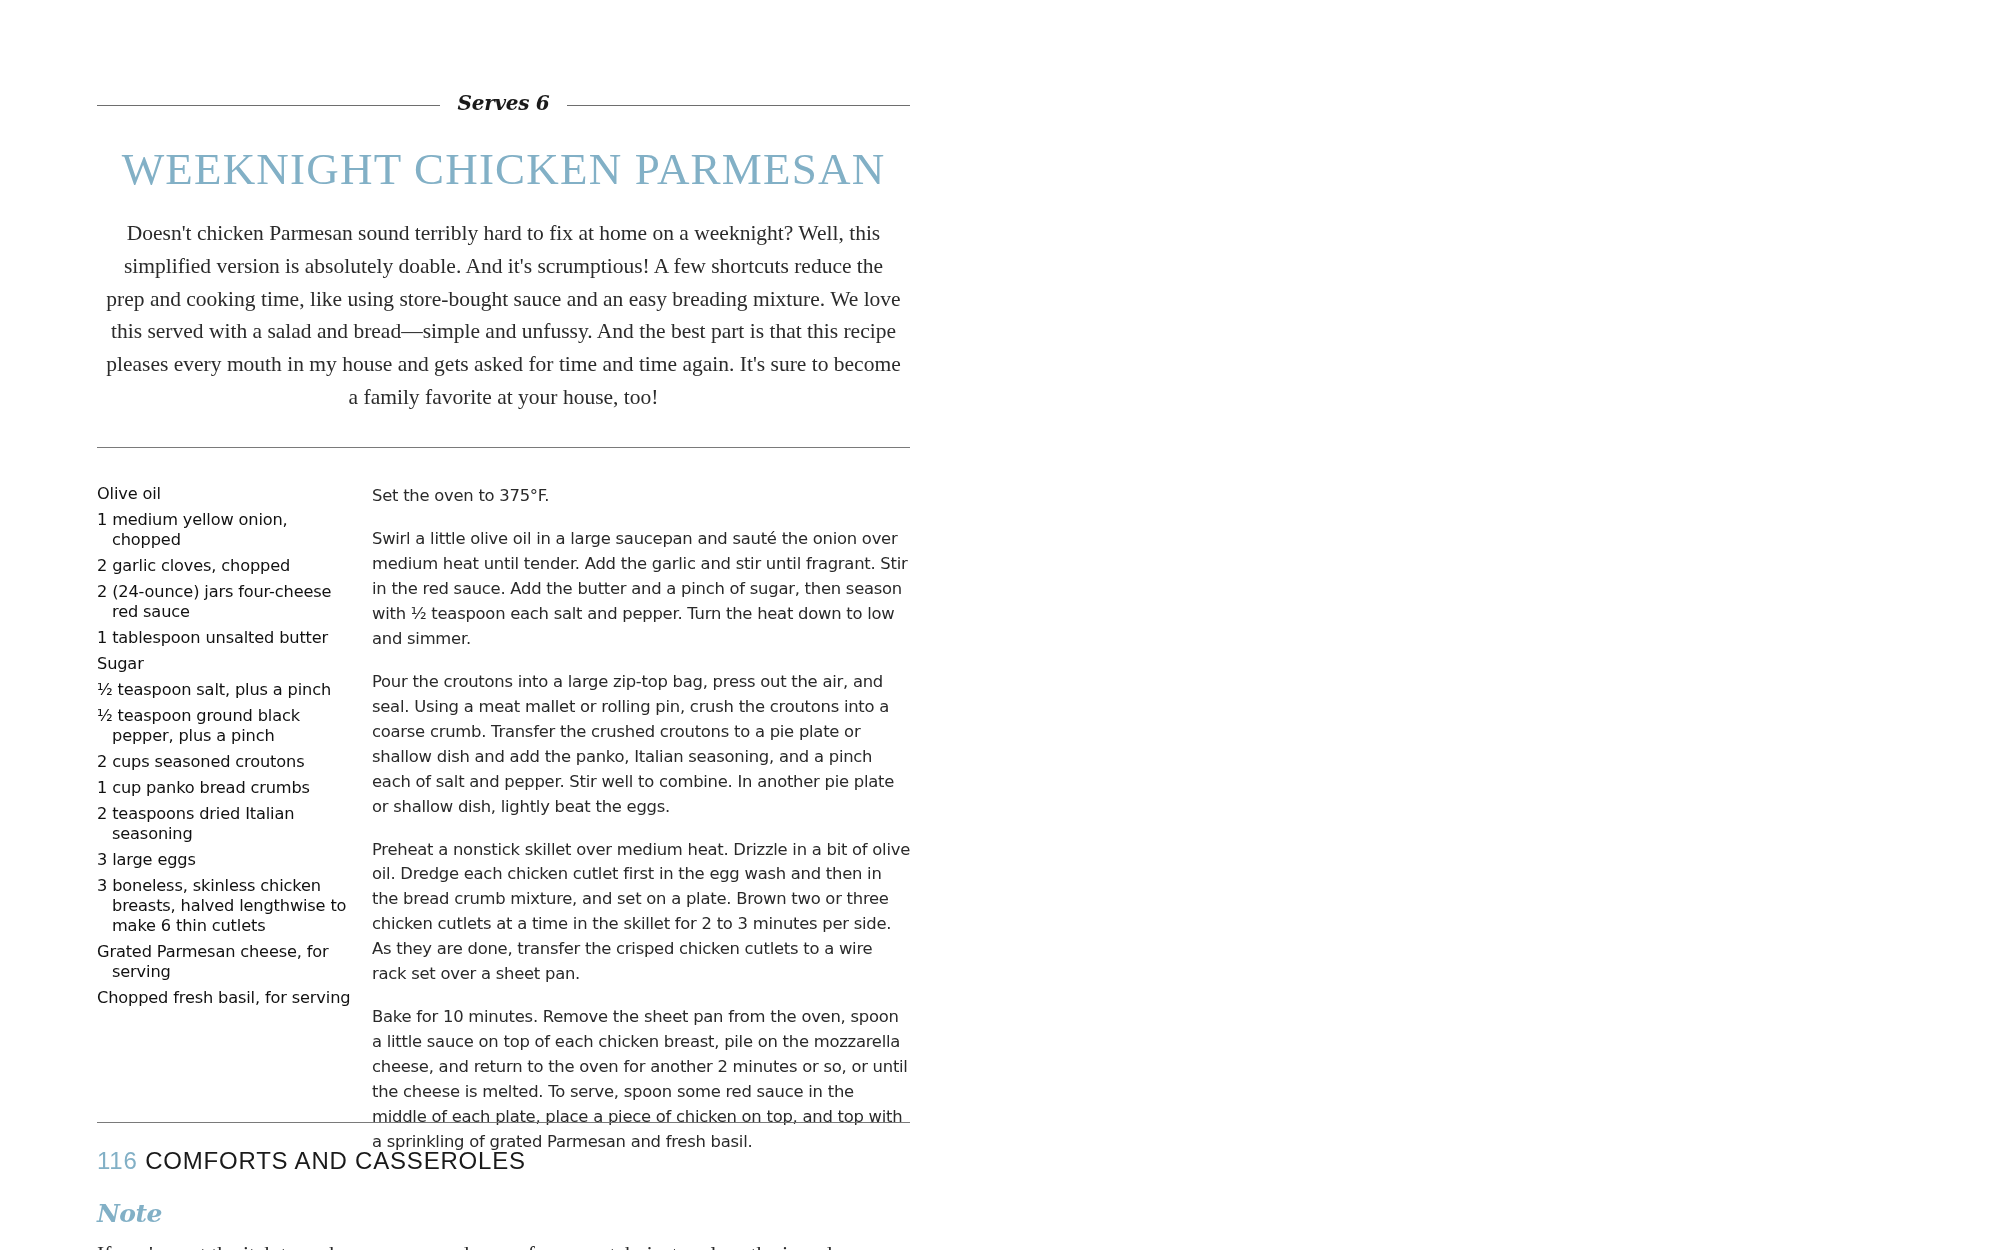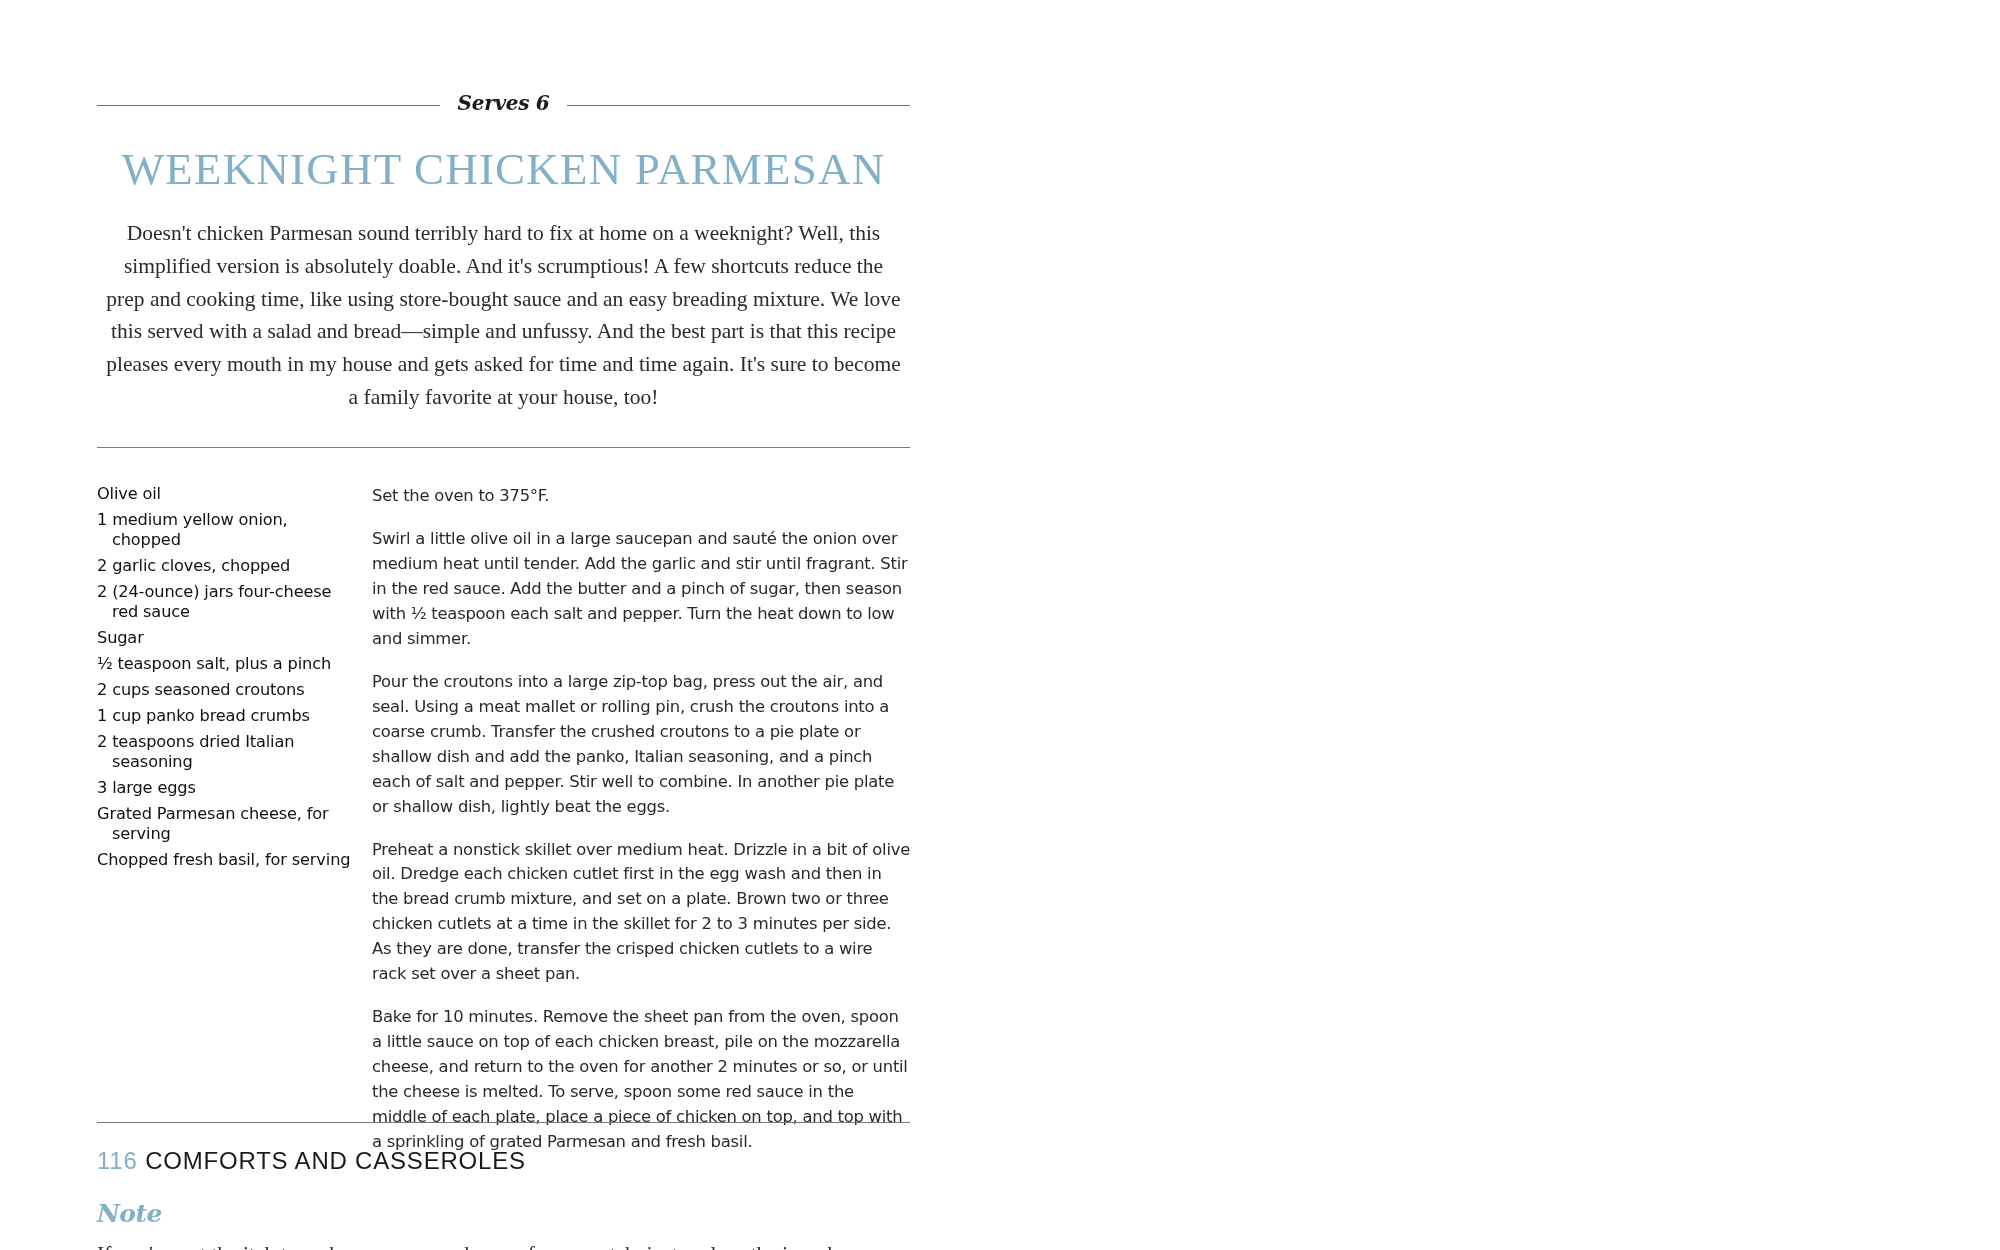--- a/index.html
+++ b/index.html
@@ -193,26 +193,29 @@
       <p class="headnote">Doesn't chicken Parmesan sound terribly hard to fix at home on a weeknight? Well, this simplified version is absolutely doable. And it's scrumptious! A few shortcuts reduce the prep and cooking time, like using store-bought sauce and an easy breading mixture. We love this served with a salad and bread—simple and unfussy. And the best part is that this recipe pleases every mouth in my house and gets asked for time and time again. It's sure to become a family favorite at your house, too!</p>
 
       <div class="divider"></div>
 
       <div class="columns">
         <div class="col-ingredients">
           <p class="ingredient">Olive oil</p>
           <p class="ingredient">1 medium yellow onion, chopped</p>
           <p class="ingredient">2 garlic cloves, chopped</p>
           <p class="ingredient">2 (24-ounce) jars four-cheese red sauce</p>
+          <p class="ingredient">1 tablespoon unsalted butter</p>
           <p class="ingredient">Sugar</p>
           <p class="ingredient">½ teaspoon salt, plus a pinch</p>
+          <p class="ingredient">½ teaspoon ground black pepper, plus a pinch</p>
           <p class="ingredient">2 cups seasoned croutons</p>
           <p class="ingredient">1 cup panko bread crumbs</p>
           <p class="ingredient">2 teaspoons dried Italian seasoning</p>
           <p class="ingredient">3 large eggs</p>
+          <p class="ingredient">3 boneless, skinless chicken breasts, halved lengthwise to make 6 thin cutlets</p>
           <p class="ingredient">Grated Parmesan cheese, for serving</p>
           <p class="ingredient">Chopped fresh basil, for serving</p>
         </div>
         <div class="col-steps">
           <p class="step">Set the oven to 375°F.</p>
           <p class="step">Swirl a little olive oil in a large saucepan and sauté the onion over medium heat until tender. Add the garlic and stir until fragrant. Stir in the red sauce. Add the butter and a pinch of sugar, then season with ½ teaspoon each salt and pepper. Turn the heat down to low and simmer.</p>
           <p class="step">Pour the croutons into a large zip-top bag, press out the air, and seal. Using a meat mallet or rolling pin, crush the croutons into a coarse crumb. Transfer the crushed croutons to a pie plate or shallow dish and add the panko, Italian seasoning, and a pinch each of salt and pepper. Stir well to combine. In another pie plate or shallow dish, lightly beat the eggs.</p>
           <p class="step">Preheat a nonstick skillet over medium heat. Drizzle in a bit of olive oil. Dredge each chicken cutlet first in the egg wash and then in the bread crumb mixture, and set on a plate. Brown two or three chicken cutlets at a time in the skillet for 2 to 3 minutes per side. As they are done, transfer the crisped chicken cutlets to a wire rack set over a sheet pan.</p>
           <p class="step">Bake for 10 minutes. Remove the sheet pan from the oven, spoon a little sauce on top of each chicken breast, pile on the mozzarella cheese, and return to the oven for another 2 minutes or so, or until the cheese is melted. To serve, spoon some red sauce in the middle of each plate, place a piece of chicken on top, and top with a sprinkling of grated Parmesan and fresh basil.</p>
         </div>

